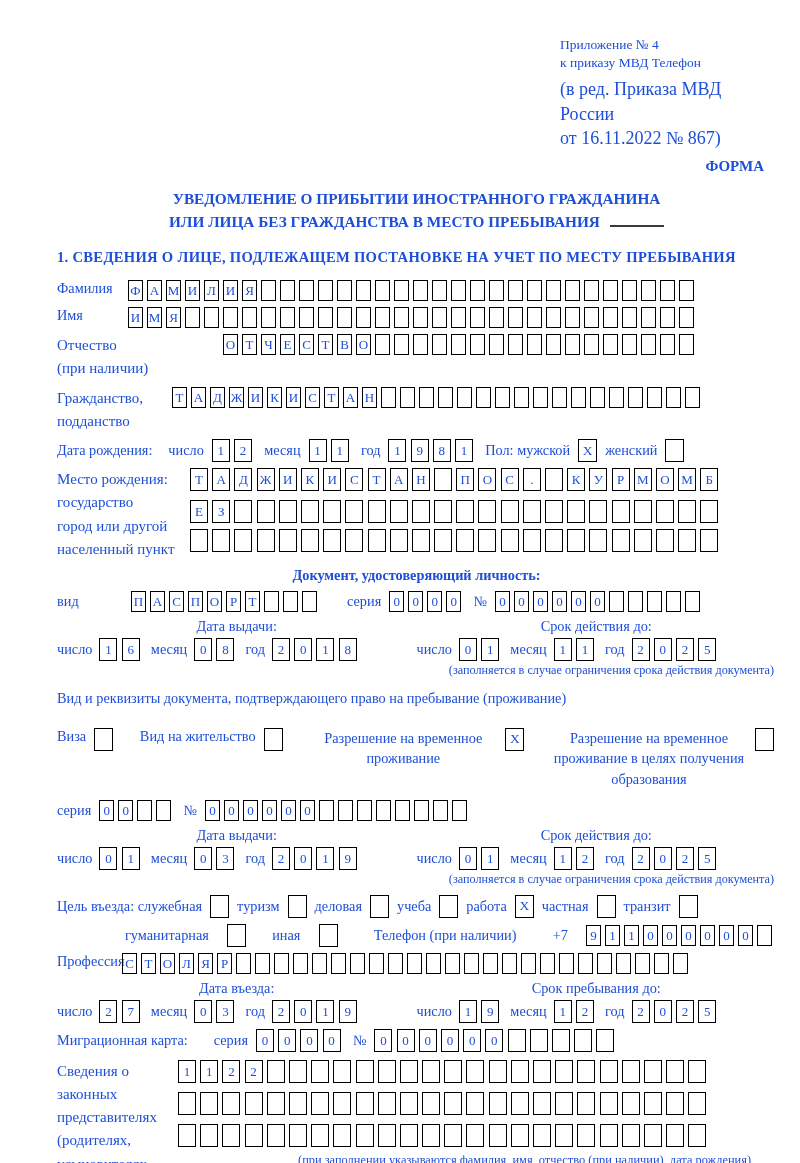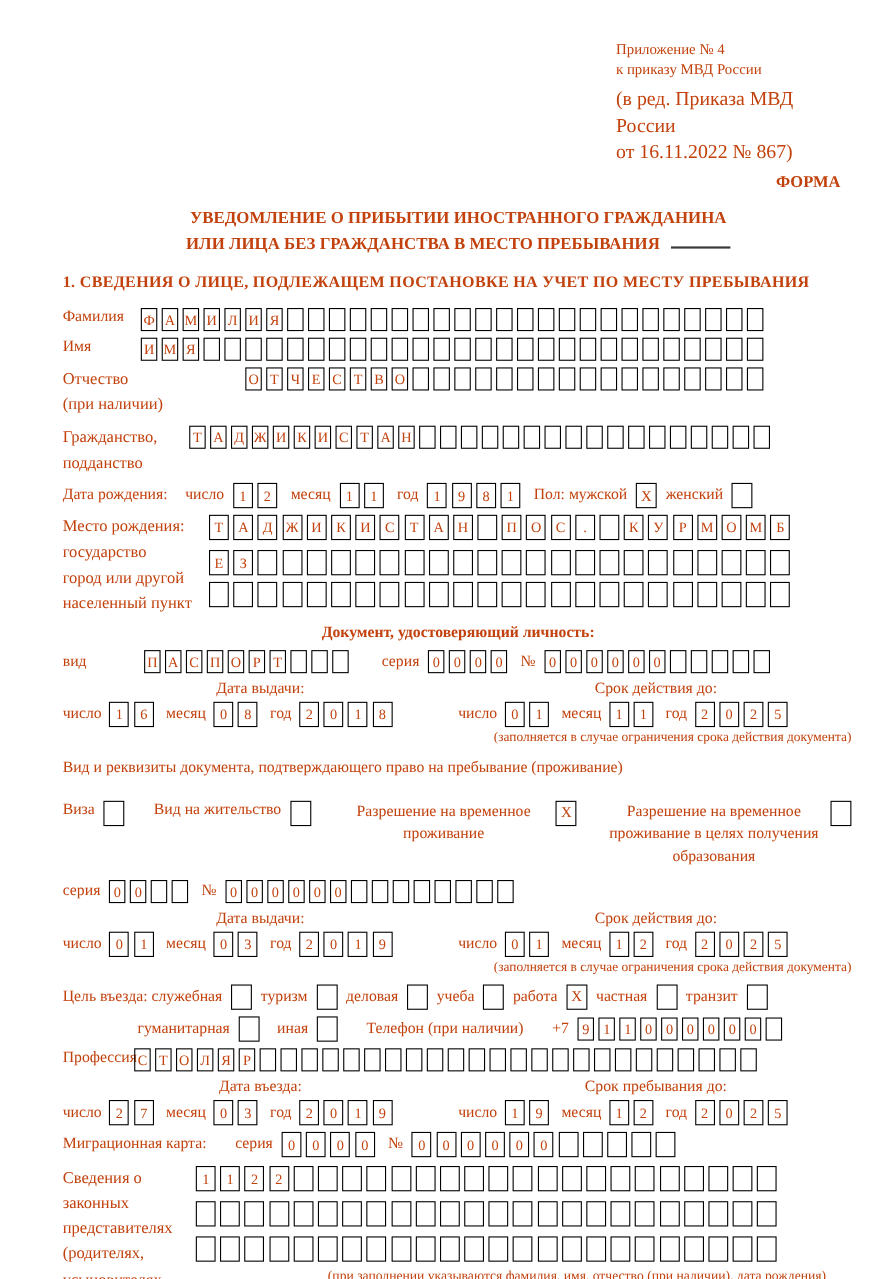--- a/index.html
+++ b/index.html
@@ -1,18 +1,18 @@
 <!DOCTYPE html>
 <html><head>
 <meta charset="utf-8">
 <style>
   html,body{margin:0;padding:0;background:#fff;}
   .page{
     width:800px;height:1163px;box-sizing:border-box;
-    background:#fff;color:#c2410c;
+    background:#fff;color:#1d4ed8;
     font-family:"Liberation Serif","DejaVu Serif",serif;
     padding:36px 24px 16px 57px;overflow:hidden;
   }
   .appendix{margin-left:503px;font-size:13.5px;line-height:1.35;}
   .edition{font-size:18px;margin-top:5px;line-height:1.35;}
   .forma{font-weight:700;text-align:right;padding-right:12px;margin-top:8px;font-size:15px;}
   .title{font-weight:700;text-align:center;font-size:15.3px;margin-top:13px;line-height:1.5;}
   .t-underline{display:inline-block;width:54px;height:13px;border-bottom:2px solid #3a3a3a;margin-left:10px;}
   .sec-head{font-weight:700;font-size:14.6px;margin:15px 0 14px;letter-spacing:0.3px;}
 
@@ -57,34 +57,34 @@
 
   .para{font-size:14.3px;line-height:1.7;margin-bottom:3px;}
 
   .cb-row{display:flex;justify-content:space-between;align-items:flex-start;margin:17px 2px 10px 0;}
   .cb-item{display:flex;align-items:flex-start;}
   .cb-lbl{font-size:14.3px;margin-right:8px;}
   .center{text-align:center;line-height:1.45;}
   .w-rvp{width:188px;}
   .w-rvpe{width:196px;}
 
-  .indent{margin-left:68px;}
+  .indent{margin-left:68px;justify-content:space-between;}
   .gap-big{margin-left:26px !important;}
   .gap-med{margin-left:16px !important;}
 
   .legal-note{font-size:12.4px;margin:6px 0 0 120px;}
 </style>
 </head>
 <body>
 
 <div class="page">
 
   <div class="appendix">
     <div>Приложение № 4</div>
-    <div>к приказу МВД России</div>
+    <div>к приказу МВД Телефон</div>
     <div class="edition">
       <div>(в ред. Приказа МВД России</div>
       <div>от 16.11.2022 № 867)</div>
     </div>
   </div>
   <div class="forma">ФОРМА</div>
 
   <div class="title">
     <div>УВЕДОМЛЕНИЕ О ПРИБЫТИИ ИНОСТРАННОГО ГРАЖДАНИНА</div>
     <div>

